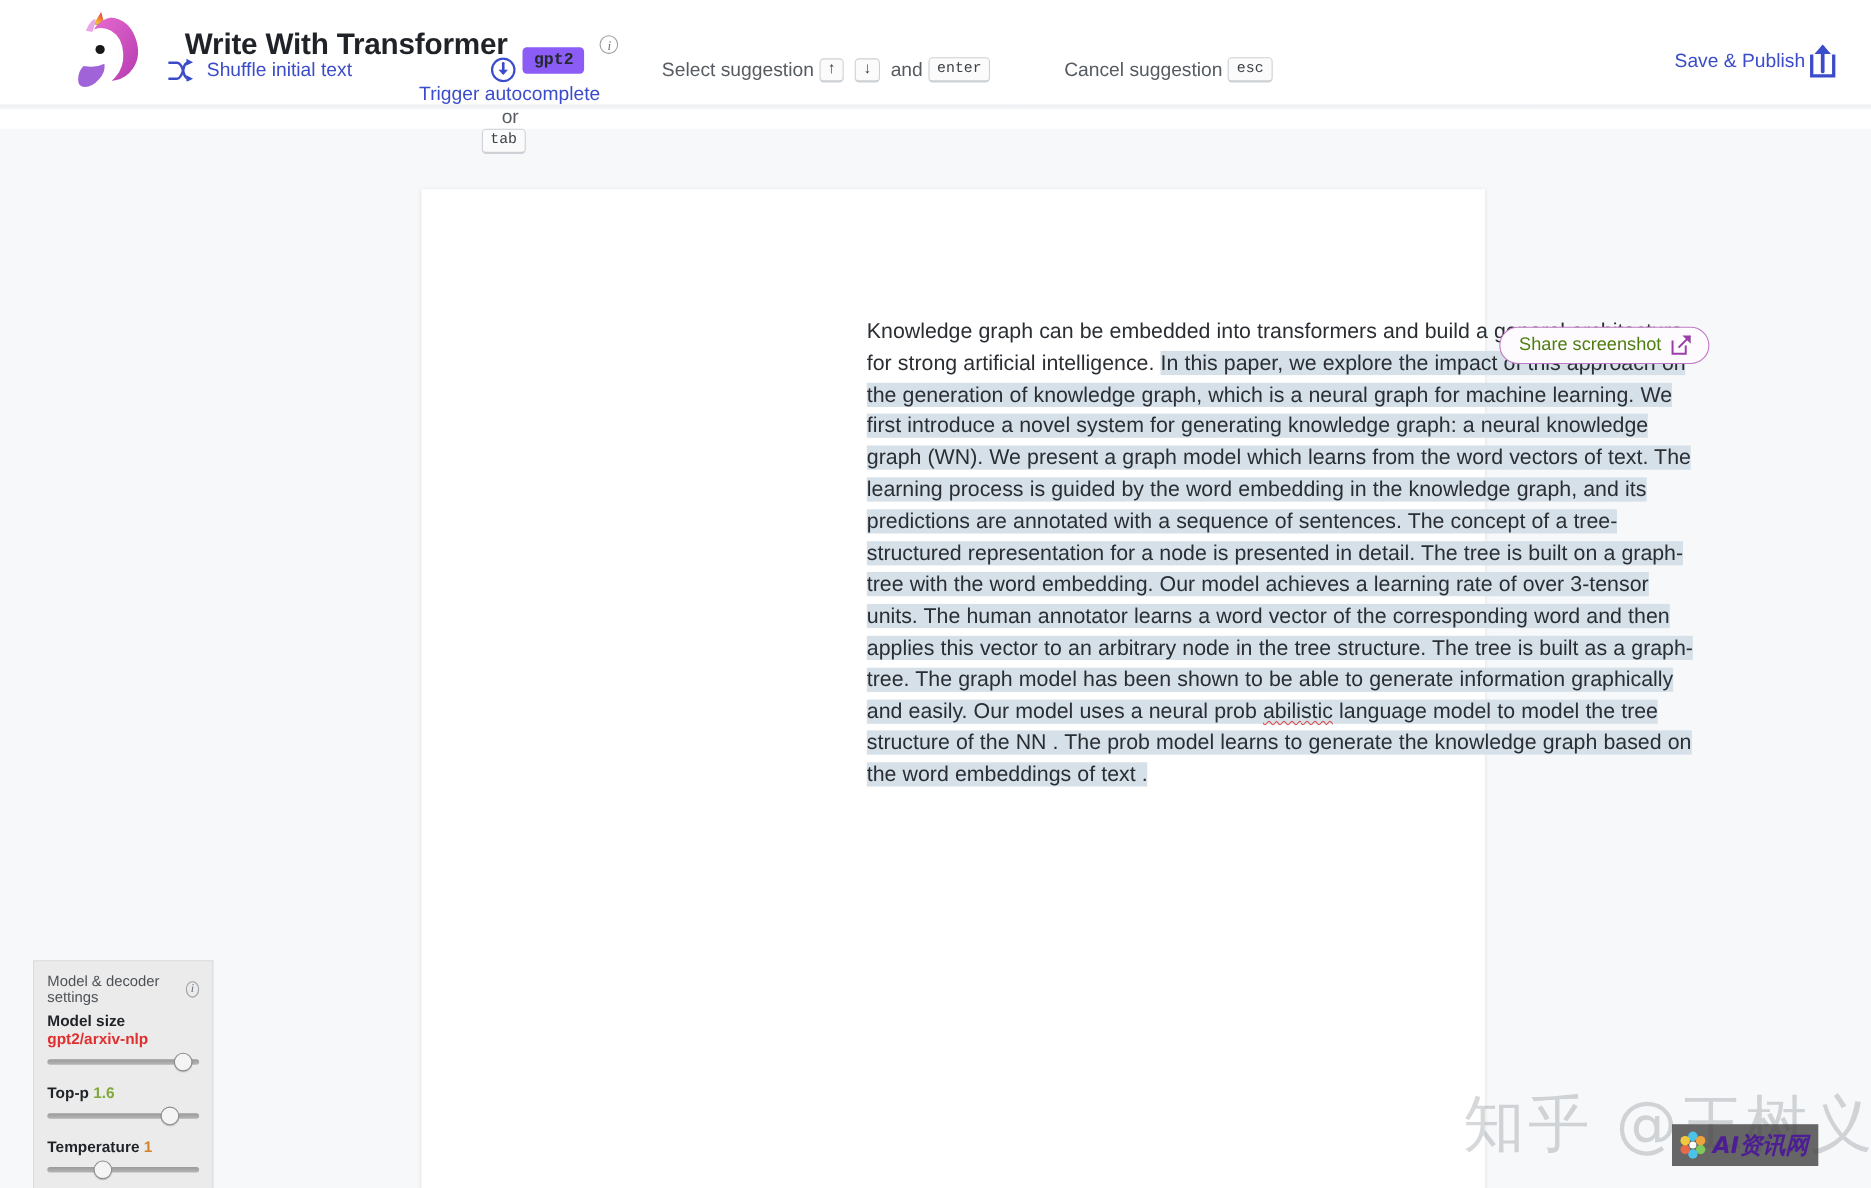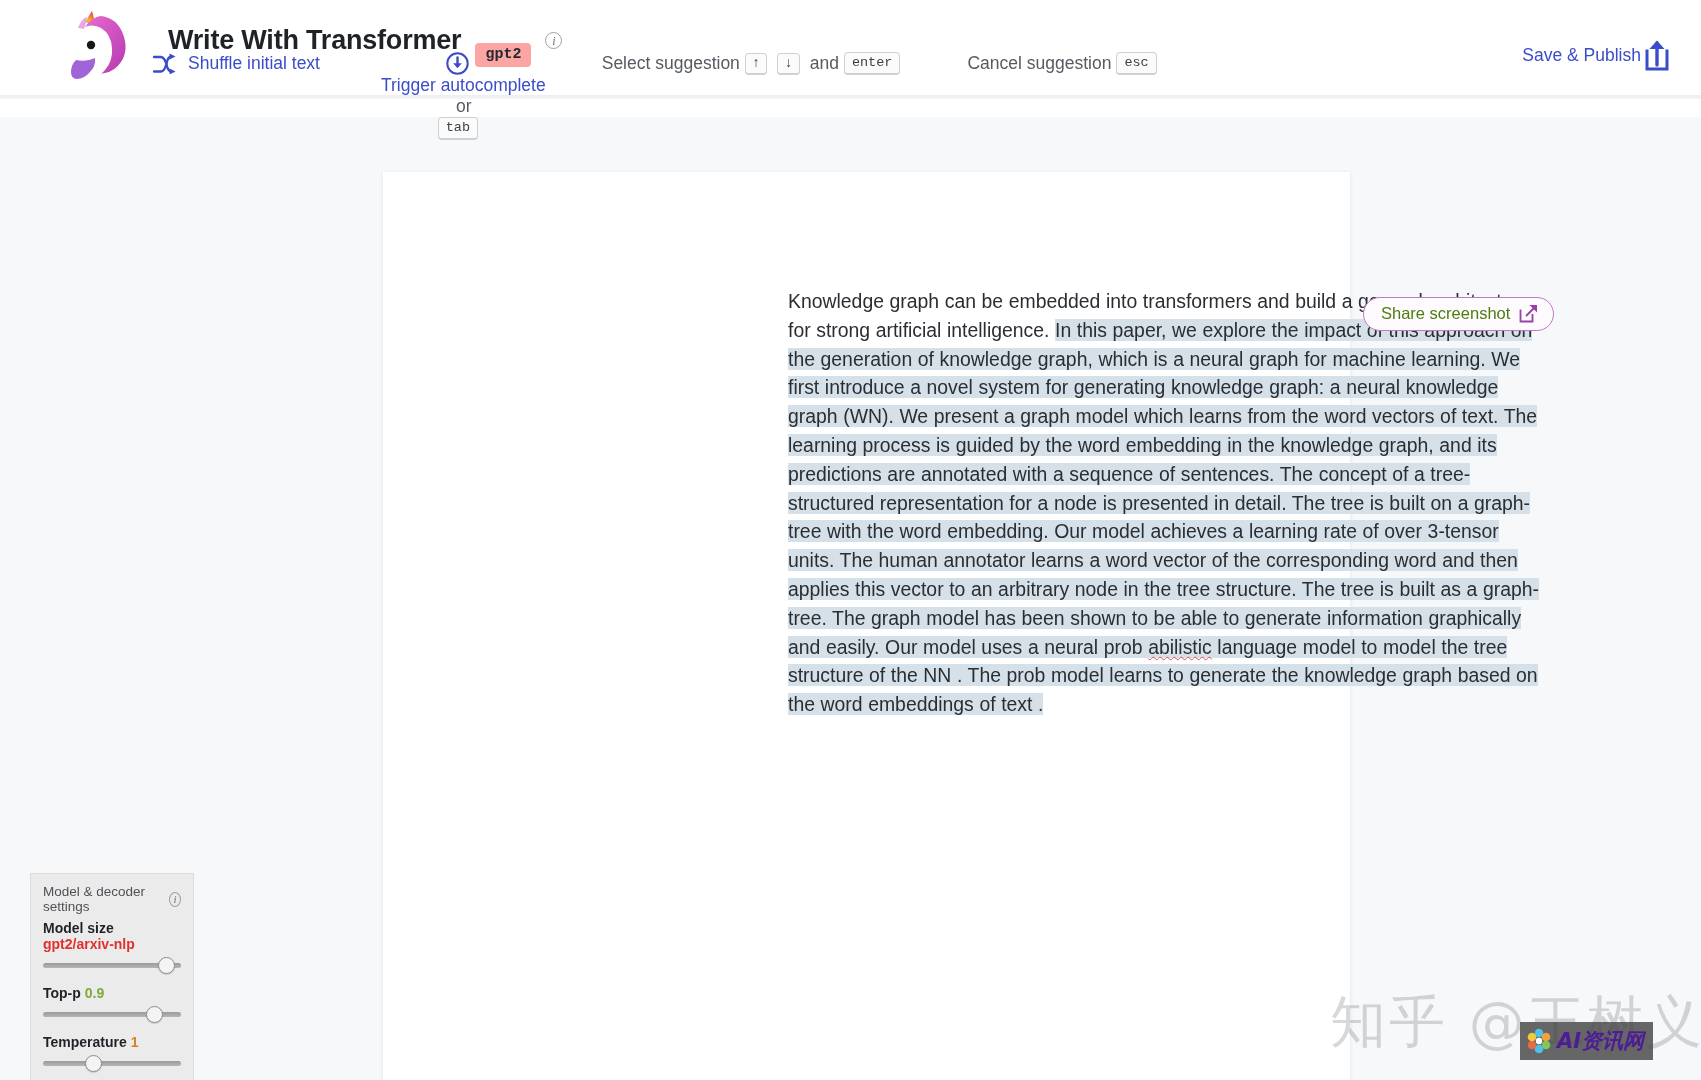--- a/index.html
+++ b/index.html
@@ -29,21 +29,21 @@
     position: absolute; left: 168px; top: 14px;
     display: flex; align-items: center; gap: 14px;
   }
   #app-title {
     font-size: 27px; font-weight: bold; color: #1f2328;
     letter-spacing: -0.2px;
   }
   #model-badge {
     font-family: "Liberation Mono", monospace;
     font-size: 15px; font-weight: bold; color: #24292e;
-    background: #fca5a5; border-radius: 4px;
+    background: #8b5cf6; border-radius: 4px;
     padding: 3px 10px 4px 10px;
     margin-top: 29px;
   }
   .info-circle {
     width: 17px; height: 17px; border-radius: 50%;
     border: 1.3px solid #9aa0a6;
     display: inline-flex; align-items: center; justify-content: center;
     font-family: "Liberation Serif", serif;
     font-size: 12px; font-style: italic; color: #6b7177;
     line-height: 1;
@@ -294,21 +294,21 @@
     <span>Model size</span>
     <span class="set-val" id="model-size-val">gpt2/arxiv-nlp</span>
   </div>
   <div class="slider">
     <div class="slider-track"></div>
     <div class="slider-thumb" id="thumb-0" style="left: calc(95% - 16.15px);"></div>
   </div>
 
   <div class="set-label">
     <span>Top-p</span>
-    <span class="set-val" id="topp-val">0.9</span>
+    <span class="set-val" id="topp-val">1.6</span>
   </div>
   <div class="slider">
     <div class="slider-track"></div>
     <div class="slider-thumb" id="thumb-1" style="left: calc(85% - 14.45px);"></div>
   </div>
 
   <div class="set-label">
     <span>Temperature</span>
     <span class="set-val" id="temp-val">1</span>
   </div>

